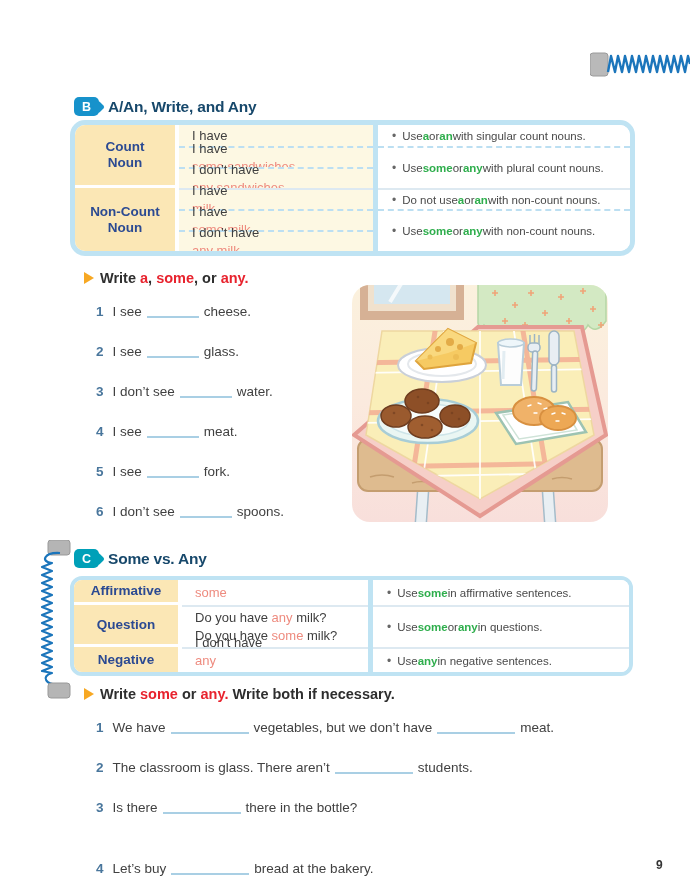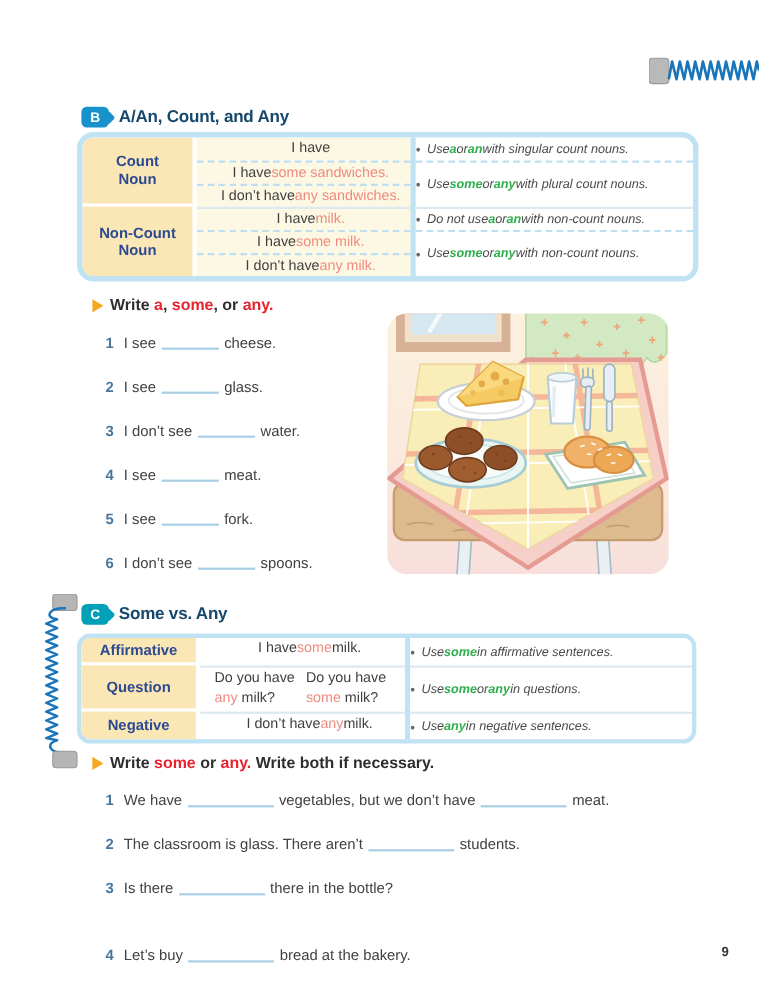--- a/index.html
+++ b/index.html
@@ -29,27 +29,27 @@
   .gtable{background:#fff;border:5px solid #bfe3f3;border-radius:15px;display:grid;overflow:hidden;}
   #tableB{grid-template-columns:100px 4px 194px 5px 1fr;grid-template-rows:repeat(6,21px);}
   #tableC{grid-template-columns:104px 4px 186px 5px 1fr;grid-template-rows:25px 42px 25px;border-width:4px;border-radius:12px;}
   .lab{
     background:#fbe7b5;display:flex;flex-direction:column;justify-content:center;align-items:center;
     font-weight:bold;color:#2b4a92;font-size:13.5px;line-height:16px;grid-column:1;
   }
   .gapb{border-bottom:3px solid #fff;}
   .strip{grid-column:4;background:#bfe3f3;}
   .ex-cell{
-    grid-column:3;display:flex;justify-content:center;
+    grid-column:3;display:flex;flex-direction:column;justify-content:center;
     padding-left:13px;font-size:13px;background:#fdf8e3;line-height:18px;
   }
   .ex-white{background:#ffffff;}
   .rule-cell{
-    grid-column:5;display:flex;align-items:center;padding-left:0;
-    font-size:11.5px;color:#4a4a4a;background:#fff;line-height:14px;font-style:italic;
+    grid-column:5;display:flex;align-items:center;padding-left:14px;
+    font-size:11.5px;color:#4a4a4a;background:#fff;line-height:14px;
   }
   .rule-cell::before{content:"\2022";margin-right:6px;color:#666;font-size:12px;}
   .b-dash{border-top:2px dashed #bcdff2;}
   .b-solid{border-top:2px solid #dde9f1;}
   .c-salmon{color:#ee8b7f;}
   .c-green{color:#2fae4d;font-weight:bold;}
   .c-red{color:#e8232e;}
 
   
   .prompt{display:flex;align-items:center;font-weight:bold;font-size:14.5px;color:#2e2e2e;}
@@ -71,21 +71,21 @@
 </head>
 <body>
 
 <svg class="abs" style="top:50px;right:0;" width="100" height="28">
   <rect x="0" y="3" width="18" height="23" rx="3" fill="#b9b9b9" stroke="#9a9a9a"></rect>
   <path d="M18 22 L21 6 L25 22 L28 6 L32 22 L35 6 L39 22 L42 6 L46 22 L49 6 L53 22 L56 6 L60 22 L63 6 L67 22 L70 6 L74 22 L77 6 L81 22 L84 6 L88 22 L91 6 L95 22 L98 6 L100 14" fill="none" stroke="#1b75bb" stroke-width="2.4" stroke-linejoin="round"></path>
 </svg>
 
 <div class="abs sec-header" style="top:97px;left:74px;">
   <span class="badge badge-b">B</span>
-  <span class="sec-title">A/An, Count, and Any</span>
+  <span class="sec-title">A/An, Write, and Any</span>
 </div>
 
 <div id="tableB" class="abs gtable" style="top:120px;left:70px;width:555px;">
   <div class="lab gapb" style="grid-row:1/4;">
     <div>Count</div>
     <div>Noun</div>
   </div>
   <div class="lab" style="grid-row:4/7;">
     <div>Non-Count</div>
     <div>Noun</div>

